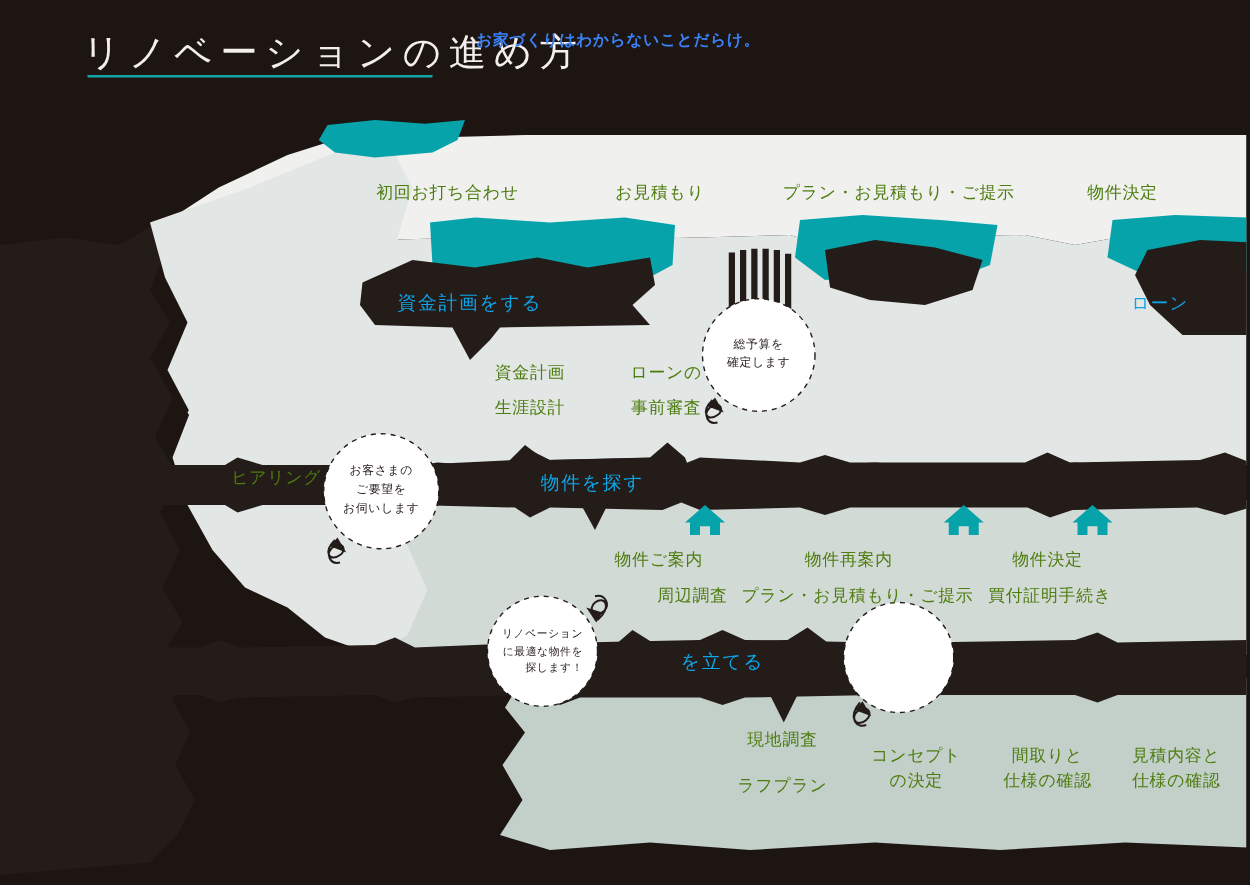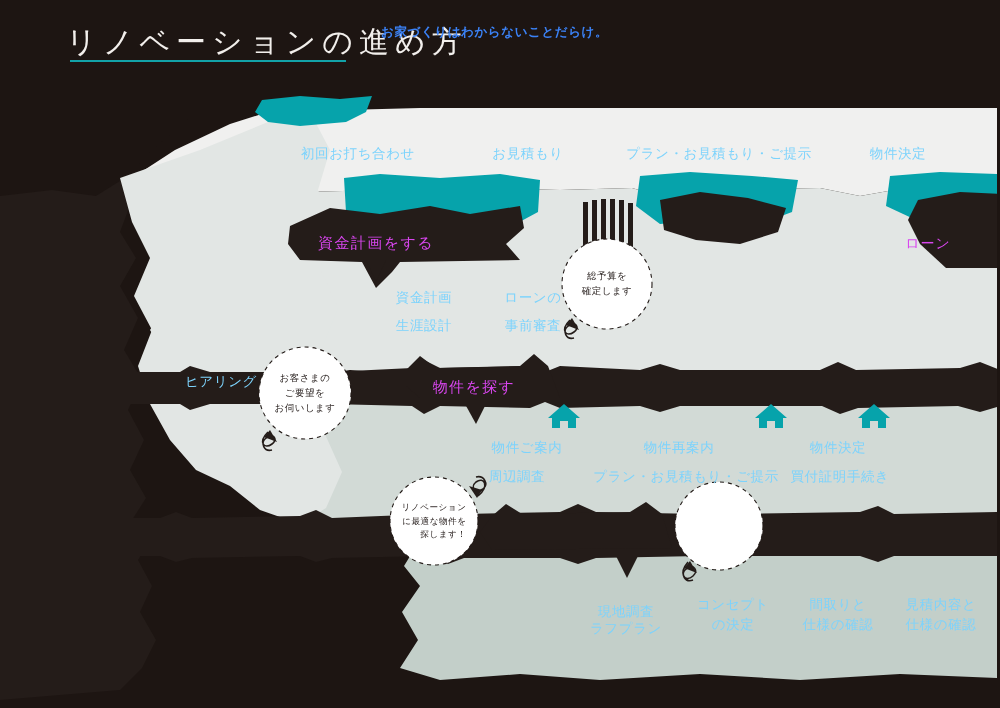--- a/index.html
+++ b/index.html
@@ -29,29 +29,29 @@
     position:absolute; left:381px; top:22px;
     color:#3b82f6; font-size:12.5px; line-height:21px;
     letter-spacing:0.6px; white-space:nowrap;
     font-family:"Liberation Sans","DejaVu Sans",sans-serif;
     font-weight:bold;
   }
 
   
   .lbl {
     position:absolute; white-space:nowrap;
-    color:#7dd3fc; font-size:13.5px; letter-spacing:0.6px;
+    color:#4d7c0f; font-size:13.5px; letter-spacing:0.6px;
     font-family:"Liberation Serif","DejaVu Serif",serif;
   }
   .lbl.center { transform:translateX(-50%); text-align:center; }
 
   
   .pill-text {
     position:absolute; white-space:nowrap; transform:translateX(-50%);
-    color:#d946ef; font-size:15px; letter-spacing:1.4px; text-align:center;
+    color:#0ea5e9; font-size:15px; letter-spacing:1.4px; text-align:center;
     font-family:"Liberation Serif","DejaVu Serif",serif;
     line-height:19px;
   }
   .pill-text.sm { font-size:14px; letter-spacing:1px; }
 
   
   .bubble-text {
     position:absolute; transform:translate(-50%,-50%);
     text-align:center; color:#2a2220;
     font-size:9.5px; line-height:15px; letter-spacing:0.5px;
@@ -215,36 +215,37 @@
 
     <div class="lbl center" style="left:358px;top:145px">初回お打ち合わせ</div>
     <div class="lbl center" style="left:528px;top:145px">お見積もり</div>
     <div class="lbl center" style="left:719px;top:145px">プラン・お見積もり・ご提示</div>
     <div class="lbl center" style="left:898px;top:145px">物件決定</div>
 
     <div class="pill-text" style="left:376px;top:234px">資金計画をする</div>
     <div class="pill-text sm" style="left:928px;top:234px">ローン</div>
     <div class="pill-text" style="left:474px;top:378px">物件を探す</div>
     <div class="pill-text" style="left:578px;top:521px">
+      <div>を立てる</div>
     </div>
 
     <div class="lbl center" style="left:424px;top:289px">資金計画</div>
     <div class="lbl center" style="left:424px;top:317px">生涯設計</div>
     <div class="lbl center" style="left:533px;top:289px">ローンの</div>
     <div class="lbl center" style="left:533px;top:317px">事前審査</div>
     <div class="lbl center" style="left:221px;top:373px">ヒアリング</div>
 
     <div class="lbl center" style="left:527px;top:439px">物件ご案内</div>
-    <div class="lbl center" style="left:517px;top:468px">周辺調査</div>
+    <div class="lbl center" style="left:554px;top:468px">周辺調査</div>
     <div class="lbl center" style="left:679px;top:439px">物件再案内</div>
     <div class="lbl center" style="left:686px;top:468px">プラン・お見積もり・ご提示</div>
     <div class="lbl center" style="left:838px;top:439px">物件決定</div>
     <div class="lbl center" style="left:840px;top:468px">買付証明手続き</div>
 
-    <div class="lbl center" style="left:626px;top:603px">現地調査</div>
+    <div class="lbl center" style="left:626px;top:583px">現地調査</div>
     <div class="lbl center" style="left:626px;top:620px">ラフプラン</div>
     <div class="lbl center" style="left:733px;top:596px">コンセプト</div>
     <div class="lbl center" style="left:733px;top:616px">の決定</div>
     <div class="lbl center" style="left:838px;top:596px">間取りと</div>
     <div class="lbl center" style="left:838px;top:616px">仕様の確認</div>
     <div class="lbl center" style="left:941px;top:596px">見積内容と</div>
     <div class="lbl center" style="left:941px;top:616px">仕様の確認</div>
 
     <div class="bubble-text" style="left:607px;top:284px">
       <div>総予算を</div>

